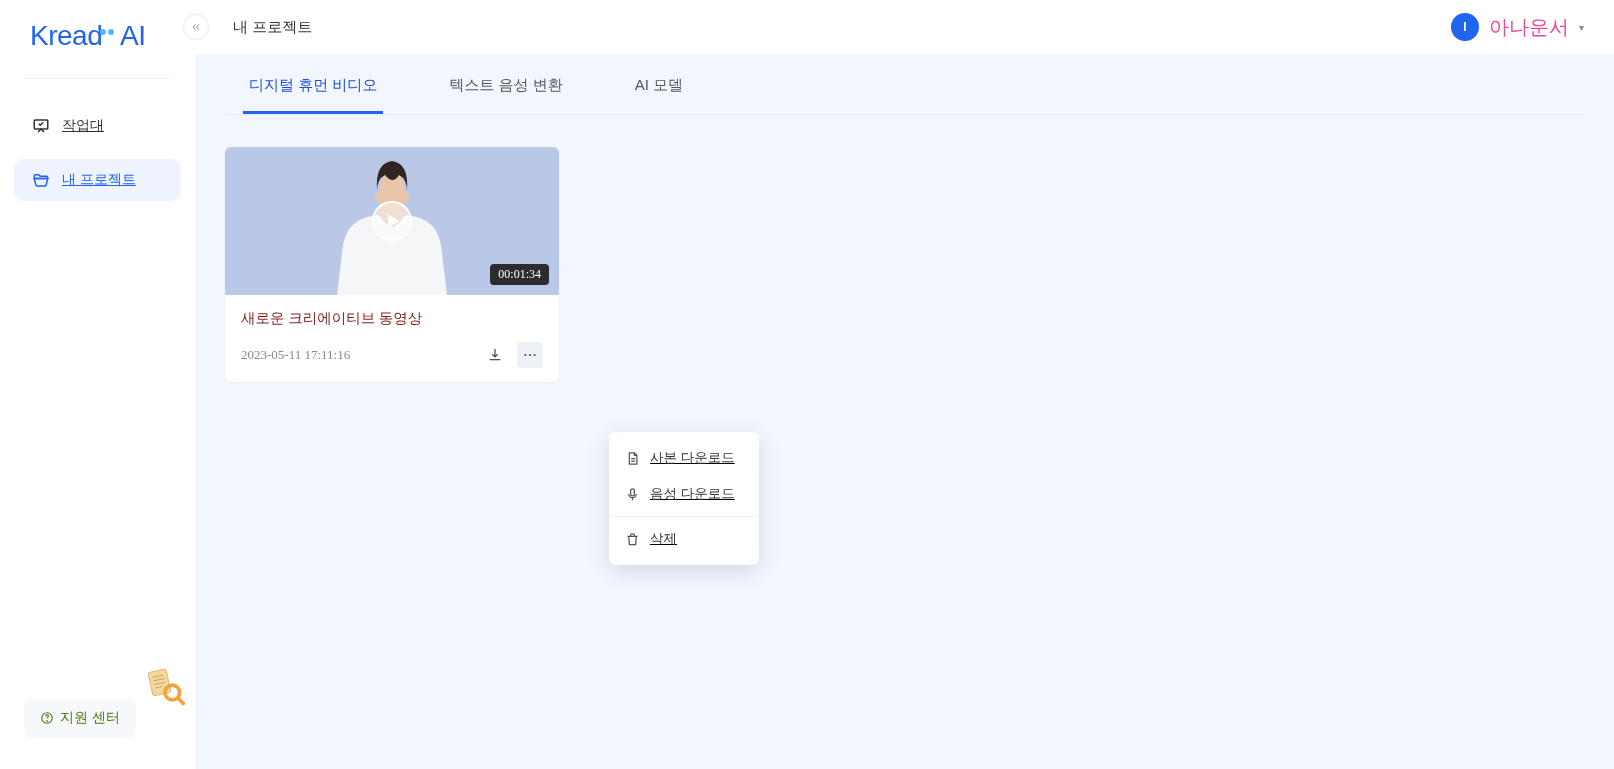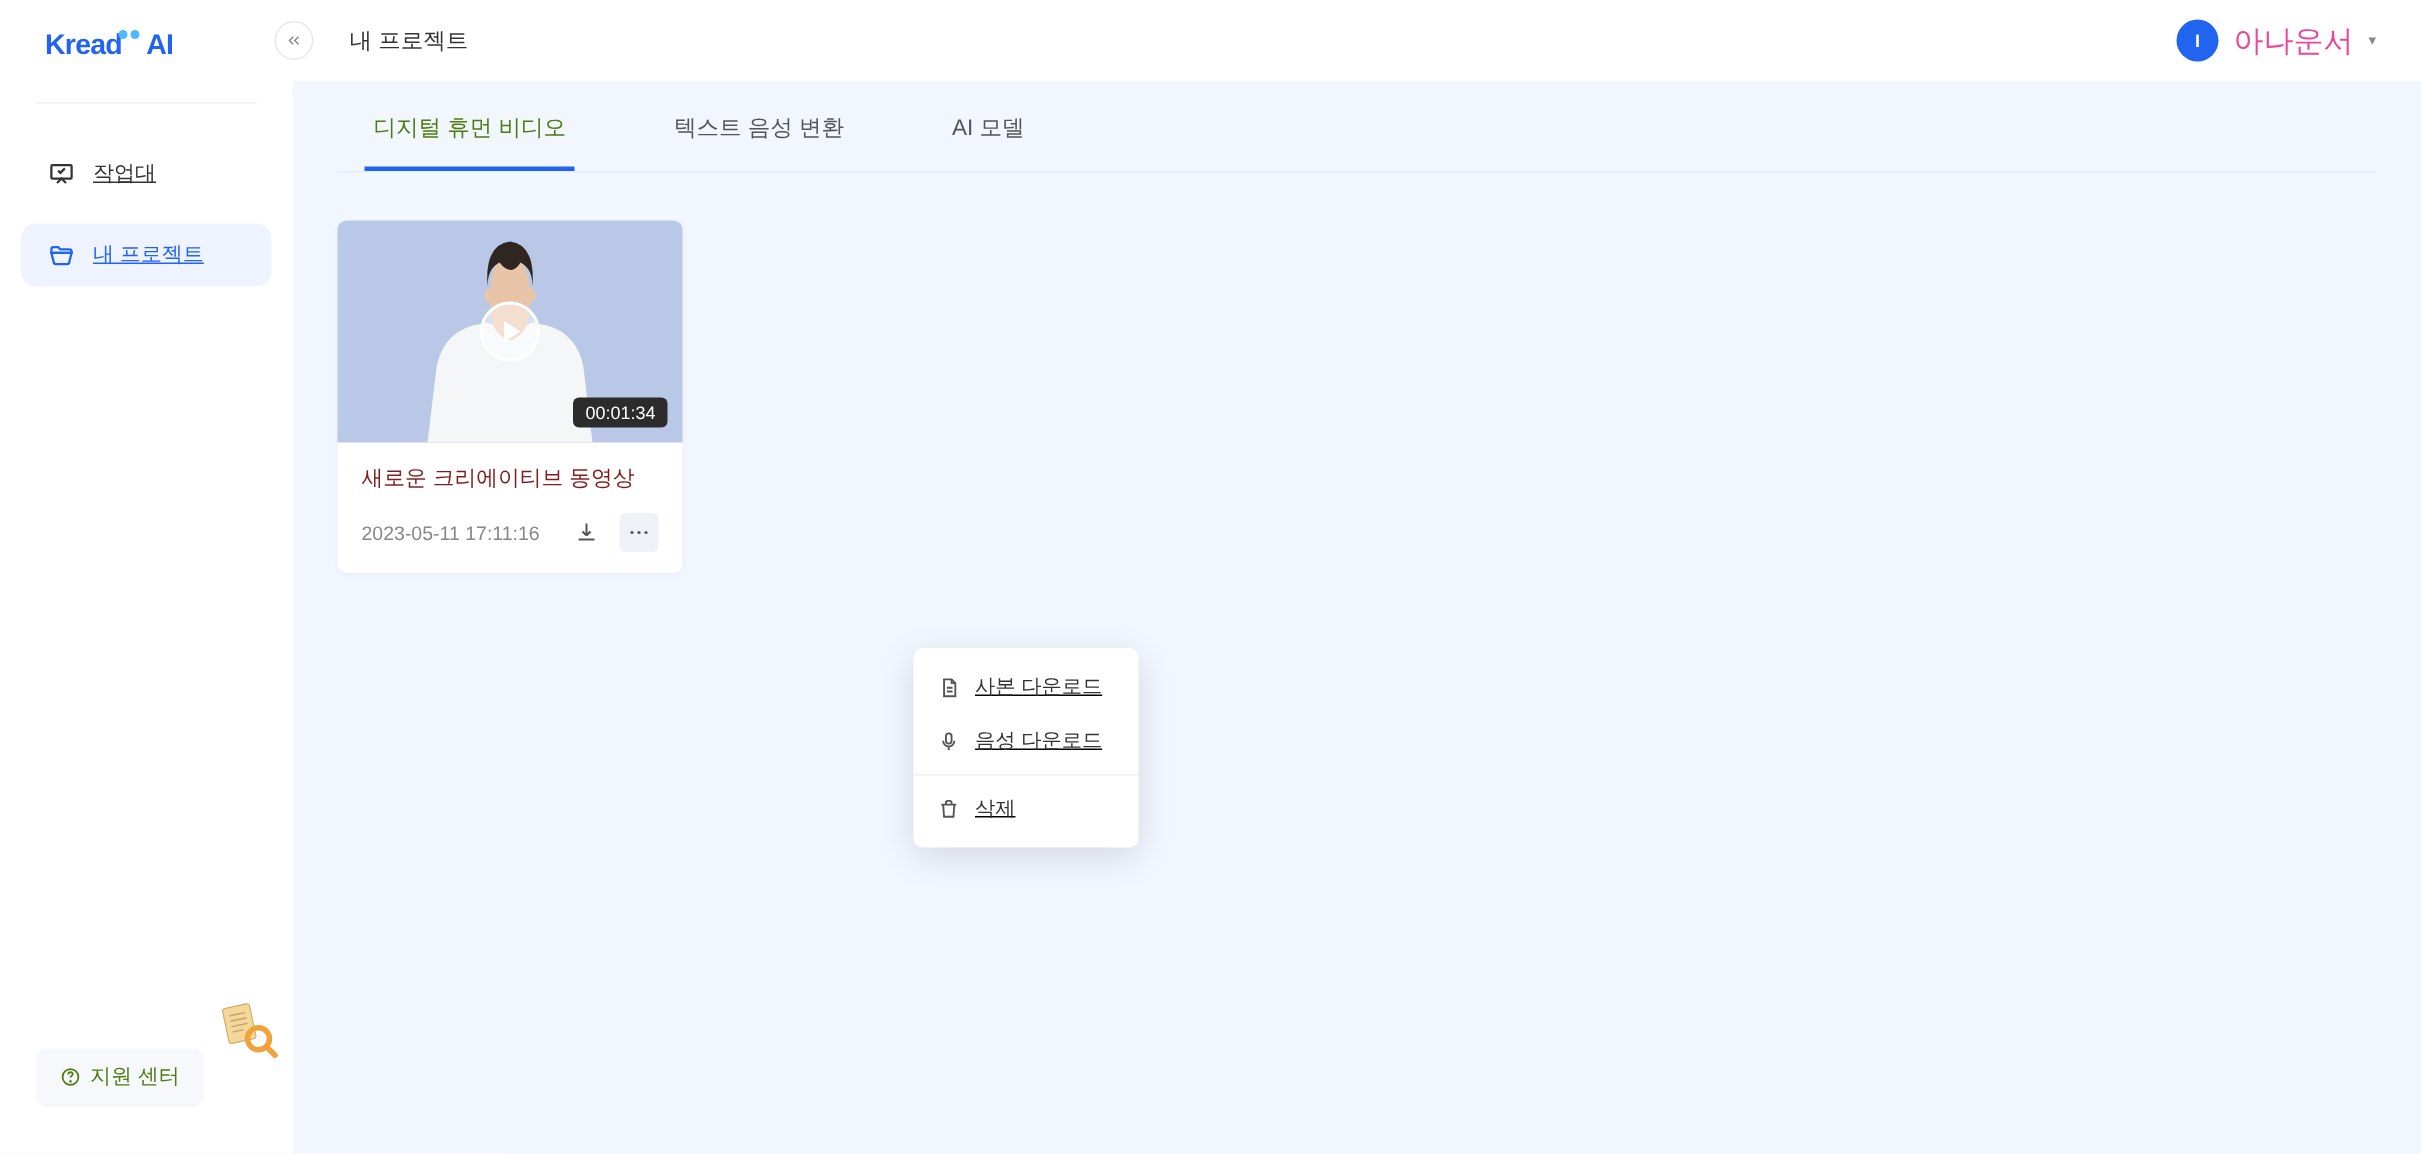--- a/index.html
+++ b/index.html
@@ -2,21 +2,21 @@
 <html><head>
 <meta charset="utf-8">
 <style>
 * { margin: 0; padding: 0; box-sizing: border-box; }
 body { font-family: -apple-system, BlinkMacSystemFont, "Segoe UI", sans-serif; width: 1614px; height: 769px; overflow: hidden; background: #fff; }
 
 .app { display: flex; height: 100%; }
 
 .sidebar { width: 195px; background: #fff; display: flex; flex-direction: column; padding: 14px 0; position: relative; }
 .logo { padding: 6px 30px 18px; }
-.logo-text { font-size: 19px; font-weight: 700; letter-spacing: -0.5px; }
+.logo-text { font-size: 28px; font-weight: 400; letter-spacing: -0.5px; }
 .logo-k { color: #2164f0; }
 .logo-dot { display: inline-block; position: relative; top: -10px; margin-left: -2px; }
 .logo-dot::before { content: ""; display: inline-block; width: 6px; height: 6px; background: #4fb8ff; border-radius: 50%; margin-right: 2px; }
 .logo-dot::after { content: ""; display: inline-block; width: 6px; height: 6px; background: #4fb8ff; border-radius: 50%; }
 
 .create-btn { margin: 8px 24px 14px; padding: 10px 16px; border: 1px solid #ddd; background: #fff; border-radius: 8px; font-size: 14px; color: #333; display: flex; align-items: center; justify-content: center; gap: 6px; cursor: pointer; }
 .create-btn svg { width: 14px; height: 14px; }
 
 .divider { height: 1px; background: #eef0f4; margin: 8px 24px; }
 
@@ -38,24 +38,24 @@
 .topbar-spacer { flex: 1; }
 .user-chip { display: flex; align-items: center; gap: 10px; cursor: pointer; padding-right: 10px; }
 .avatar { width: 28px; height: 28px; border-radius: 50%; background: #2164f0; color: #fff; display: flex; align-items: center; justify-content: center; font-size: 12px; font-weight: 600; }
 .user-name { font-size: 20px; color: #ec4899; }
 .chev { color: #888; font-size: 10px; }
 
 .content { padding: 0 30px; flex: 1; position: relative; }
 
 .tabs { display: flex; gap: 60px; padding: 22px 18px 0; border-bottom: 1px solid #e8ecf3; }
 .tab { padding: 0 6px 16px; font-size: 15px; color: #555; cursor: pointer; border-bottom: 3px solid transparent; }
-.tab.active { color: #4d7c0f; border-bottom-color: #2164f0; }
+.tab.active { color: #1d4ed8; border-bottom-color: #2164f0; }
 
 .cards { padding: 32px 0; display: flex; gap: 24px; }
-.card { width: 230px; background: #fff; border-radius: 6px; overflow: visible; position: relative; box-shadow: 0 1px 3px rgba(0,0,0,0.04); }
+.card { width: 334px; background: #fff; border-radius: 6px; overflow: visible; position: relative; box-shadow: 0 1px 3px rgba(0,0,0,0.04); font-family: Liberation Serif, serif; }
 .thumb { height: 148px; background: #b8c8e6; position: relative; display: flex; align-items: flex-end; justify-content: center; overflow: hidden; border-radius: 6px 6px 0 0; }
 .person { width: 150px; height: 150px; background: transparent; }
 .shirt { fill: #f5f6f8; }
 .skin { fill: #e8c5a8; }
 .hair { fill: #2f2622; }
 .play { position: absolute; top: 50%; left: 50%; transform: translate(-50%,-50%); width: 40px; height: 40px; border-radius: 50%; background: rgba(255,255,255,0.45); border: 2px solid #fff; display: flex; align-items: center; justify-content: center; cursor: pointer; }
 .play::after { content: ""; display: block; width: 0; height: 0; border-left: 11px solid #fff; border-top: 7px solid transparent; border-bottom: 7px solid transparent; margin-left: 3px; }
 .dur { position: absolute; right: 10px; bottom: 10px; background: #2c2c2c; color: #fff; font-size: 12px; padding: 3px 8px; border-radius: 4px; }
 .card-body { padding: 14px 16px 14px; }
 .card-title { font-size: 14.5px; color: #7f1d1d; margin-bottom: 14px; }

